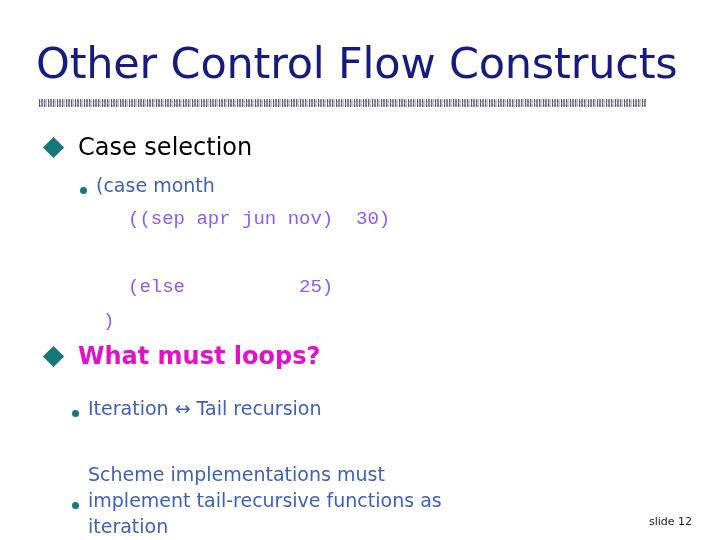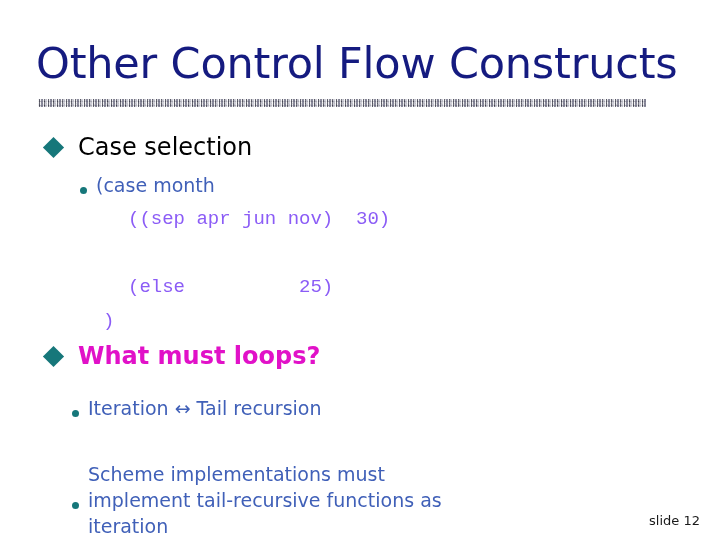--- a/index.html
+++ b/index.html
@@ -117,24 +117,24 @@
     font-family: Liberation Mono, monospace;
     font-size: 19px;
     line-height: 26px;
     color: #8b5cf6;
     white-space: pre;
   }
 
   
   .slide-number {
     position: absolute;
-    right: 20px;
+    right: 28px;
     bottom: 12px;
     font-family: "DejaVu Sans", sans-serif;
-    font-size: 13px;
+    font-size: 11px;
     color: #1a1a1a;
     white-space: nowrap;
   }
 </style>
 </head>
 <body>
 
 <div id="slide">
 
   <div class="slide-title">Other Control Flow Constructs</div>

